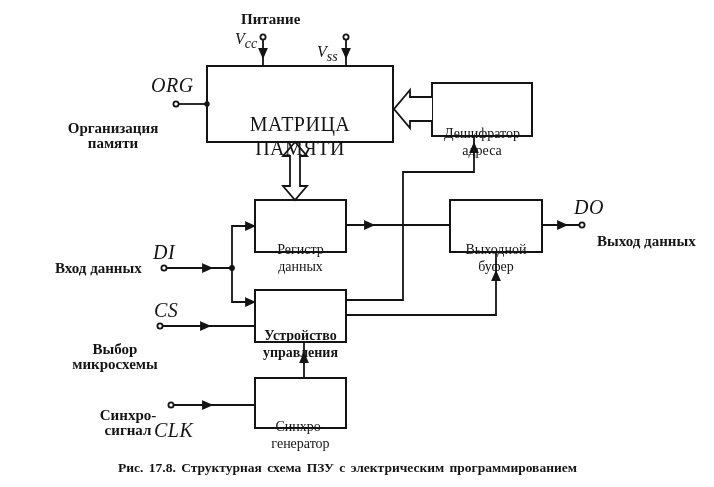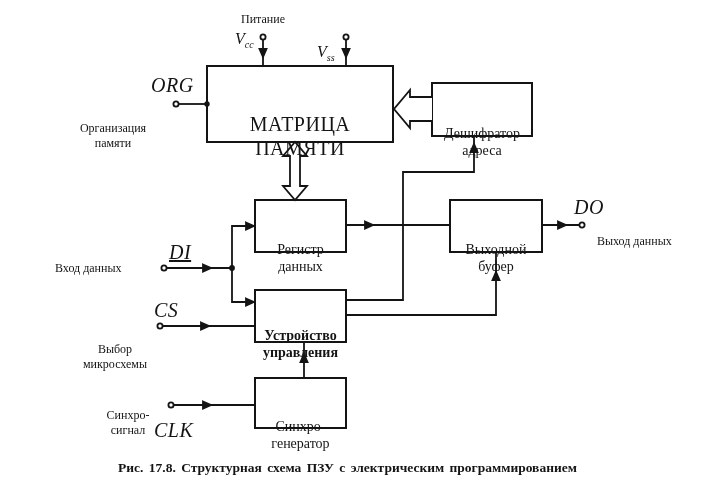--- a/index.html
+++ b/index.html
@@ -1,26 +1,26 @@
 <!DOCTYPE html>
 <html><head>
   <meta charset="utf-8">
   <style>
     html, body { margin: 0; padding: 0; background: #ffffff; }
     body { width: 714px; height: 487px; position: relative; overflow: hidden;
            font-family: "Liberation Serif", "DejaVu Serif", serif; color: #141414; }
     #diagram { position: absolute; left: 0; top: 0; }
     .lbl { position: absolute; font-family: "Liberation Serif", "DejaVu Serif", serif;
-           font-size: 12px; font-weight: normal; line-height: 15px; color: #141414; white-space: nowrap; }
+           font-size: 15px; font-weight: bold; line-height: 15px; color: #141414; white-space: nowrap; }
     .lbl.c { text-align: center; margin-top: 24px; }
     .sig { position: absolute; font-family: "Liberation Serif", "DejaVu Serif", serif;
            font-style: italic; font-size: 20px; color: #141414; white-space: nowrap; letter-spacing: 0.5px; }
     .pin { position: absolute; font-family: "Liberation Serif", "DejaVu Serif", serif;
            font-style: italic; font-size: 16px; color: #141414; white-space: nowrap; }
-    .pin sub { font-size: 10px; }
+    .pin sub { font-size: 14px; }
     .boxtext { position: absolute; display: flex; flex-direction: column; align-items: center; justify-content: center;
                font-family: "Liberation Serif", "DejaVu Serif", serif; color: #141414; text-align: center; margin-top: 32px; }
     .boxtext span { display: block; }
     .bt-small { font-size: 14px; line-height: 17px; }
     .bt-big { font-size: 20px; line-height: 24px; letter-spacing: 0.5px; }
     .caption { position: absolute; left: 118px; top: 452px; font-family: "Liberation Serif", "DejaVu Serif", serif;
                font-size: 13.5px; font-weight: bold; color: #141414; white-space: nowrap; word-spacing: 2px; margin-top: 8px; }
   </style>
 </head>
 <body>
@@ -131,21 +131,21 @@
 </div>
 <div class="boxtext bt-small" style="left:255px; top:290px; width:91px; height:44px; font-weight:bold;">
   <span>Устройство</span>
   <span>управления</span>
 </div>
 <div class="boxtext bt-small" style="left:255px; top:378px; width:91px; height:50px;">
   <span>Синхро-</span>
   <span>генератор</span>
 </div>
 
-<div class="sig" style="left:169px; top:241px;text-decoration:underline;">DI</div>
+<div class="sig" style="left:153px; top:241px;">DI</div>
 <div class="lbl" style="left:55px; top:261px;">Вход данных</div>
 
 <div class="sig" style="left:154px; top:299px;">CS</div>
 <div class="lbl c" style="left:72px; top:318px; width:86px;">
   <span>Выбор</span><br>
   <span>микросхемы</span>
 </div>
 
 <div class="lbl c" style="left:96px; top:384px; width:64px;">
   <span>Синхро-</span><br>

